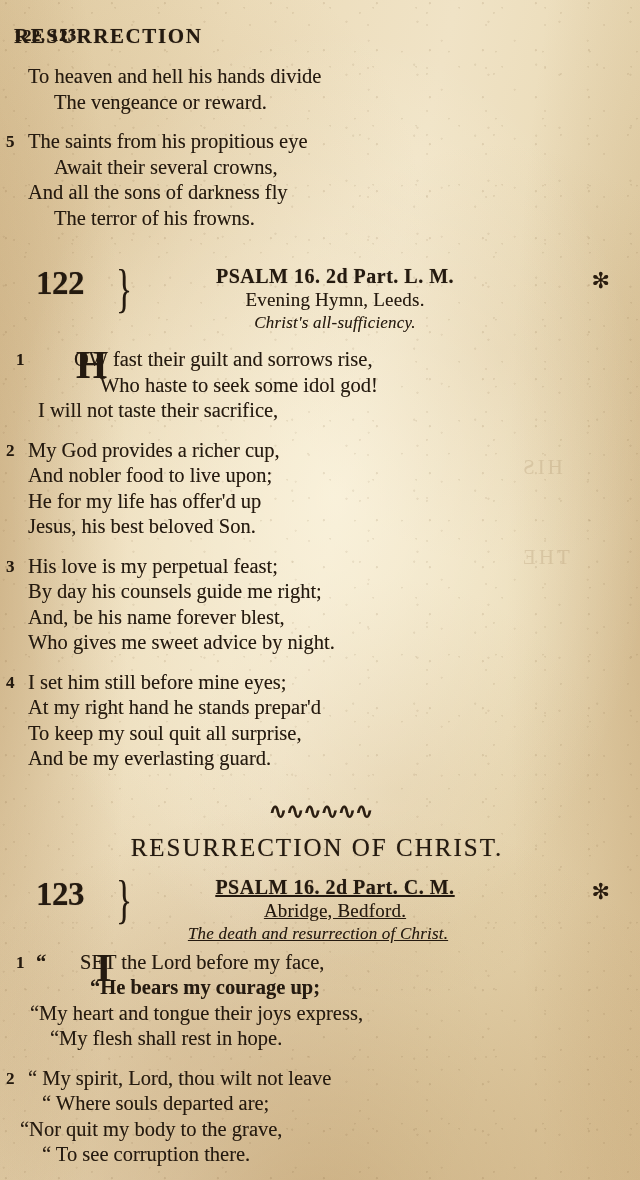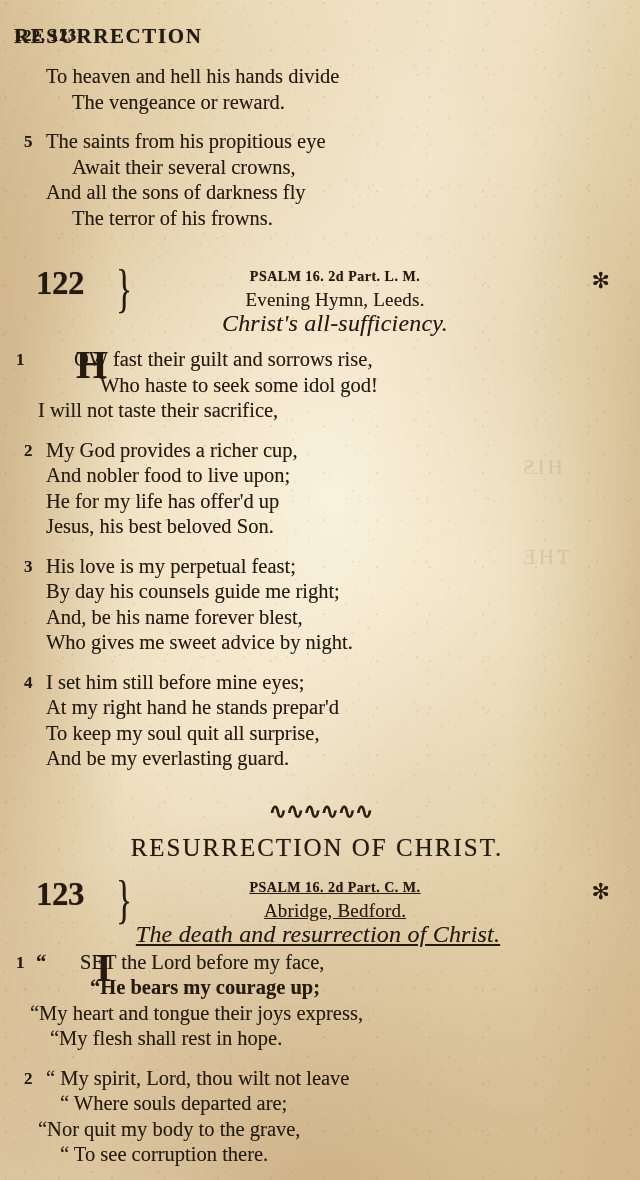--- a/index.html
+++ b/index.html
@@ -86,21 +86,21 @@
     top: 0;
     font-size: 21px;
     font-weight: bold;
     letter-spacing: 1.6px;
     padding-right: 34px;
   }
 
   
   .stanza {
     margin: 0 0 14px 0;
-    padding: 0 26px 0 46px;
+    padding: 0 26px 0 28px;
   }
   .vline {
     position: relative;
     font-size: 20.5px;
     line-height: 25.5px;
     white-space: nowrap;
   }
   .vnum {
     position: absolute;
     left: -22px;
@@ -134,33 +134,33 @@
     font-size: 42px;
     font-weight: normal;
     transform: scaleY(1.25) scaleX(.8);
     transform-origin: left top;
   }
   .head-lines {
     text-align: center;
     padding: 0 44px 0 70px;
   }
   .psalm-line {
-    font-size: 14px;
+    font-size: 20px;
     font-weight: bold;
     letter-spacing: .5px;
     line-height: 23px;
   }
   .tune-line {
     font-size: 19px;
     line-height: 23px;
     letter-spacing: .2px;
   }
   .subject-line {
     font-style: italic;
-    font-size: 24px;
+    font-size: 17px;
     line-height: 24px;
     letter-spacing: .2px;
   }
   .floret {
     position: absolute;
     right: 4px;
     top: 6px;
     font-size: 21px;
     line-height: 1;
     color: #2a1d10;

